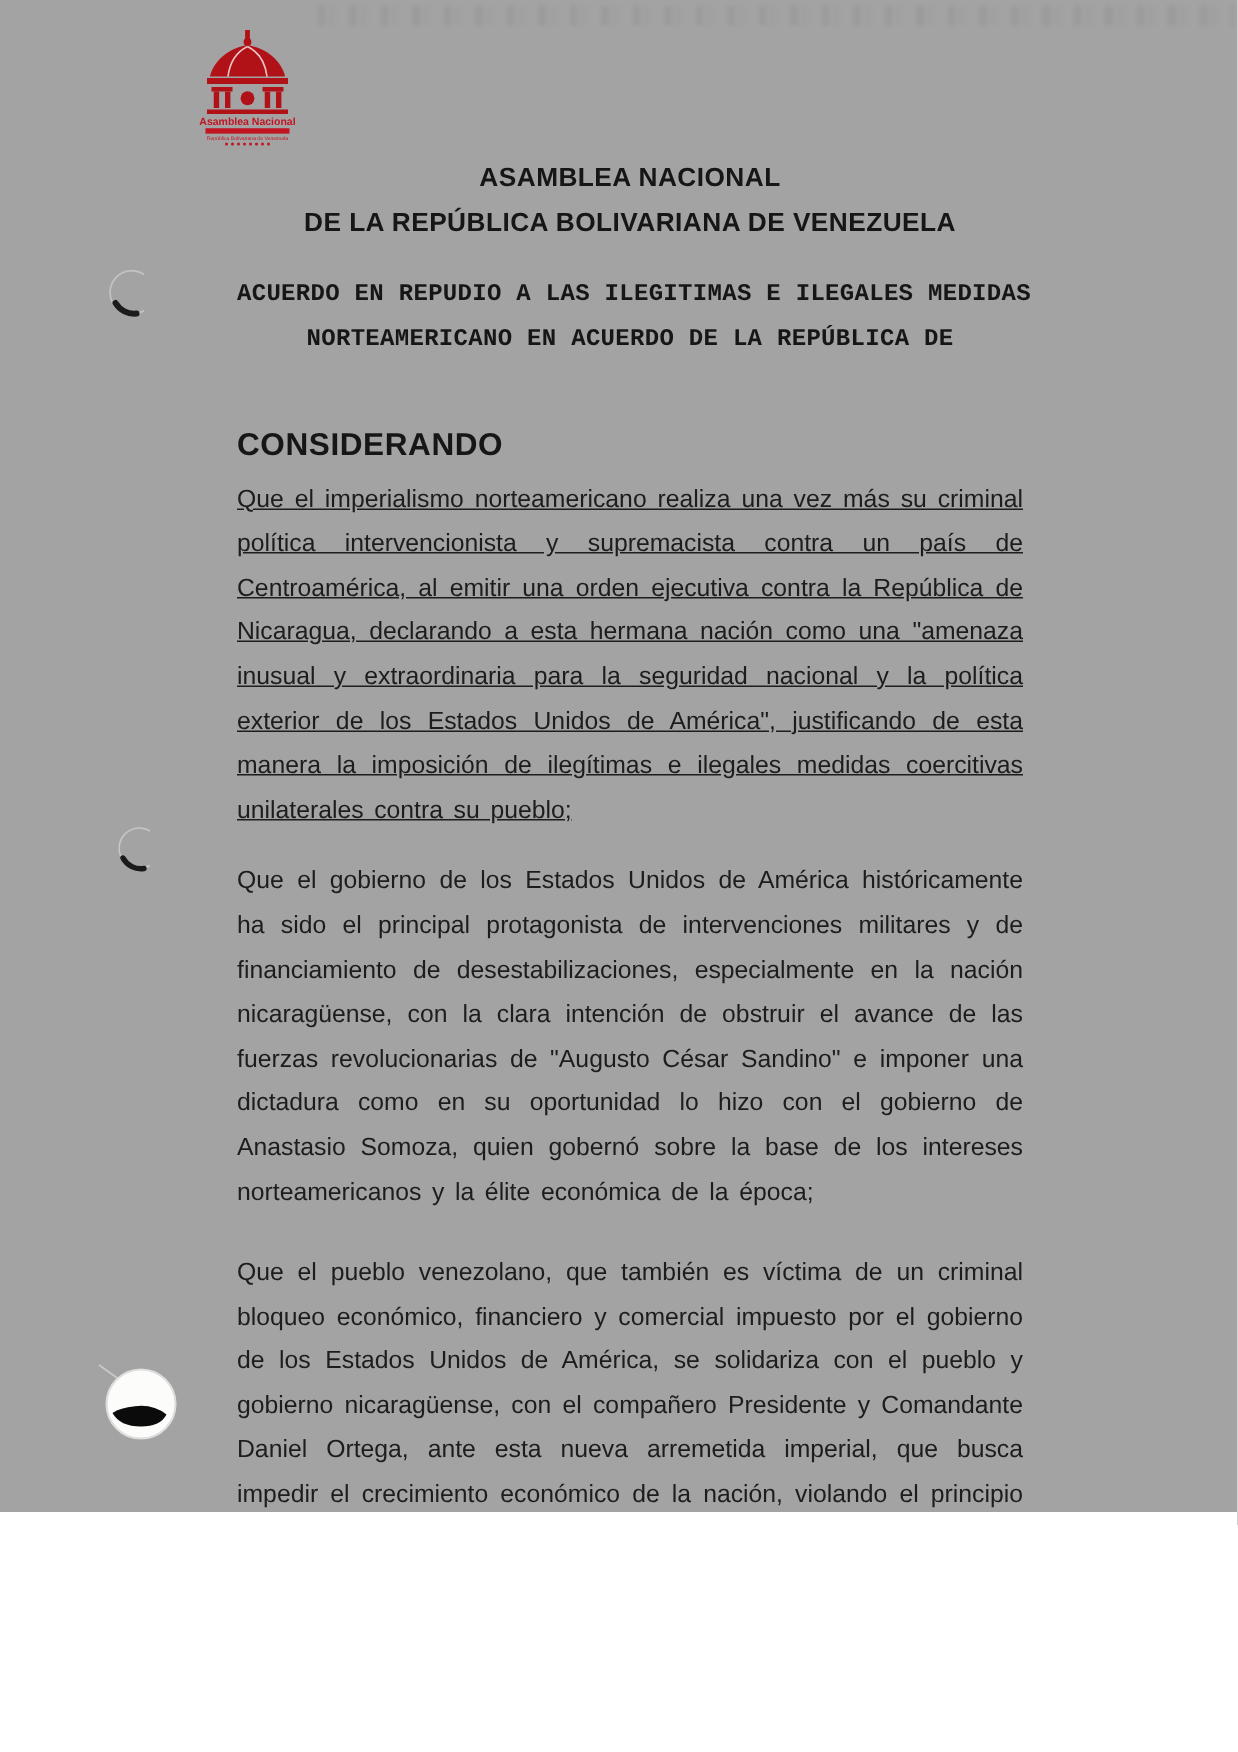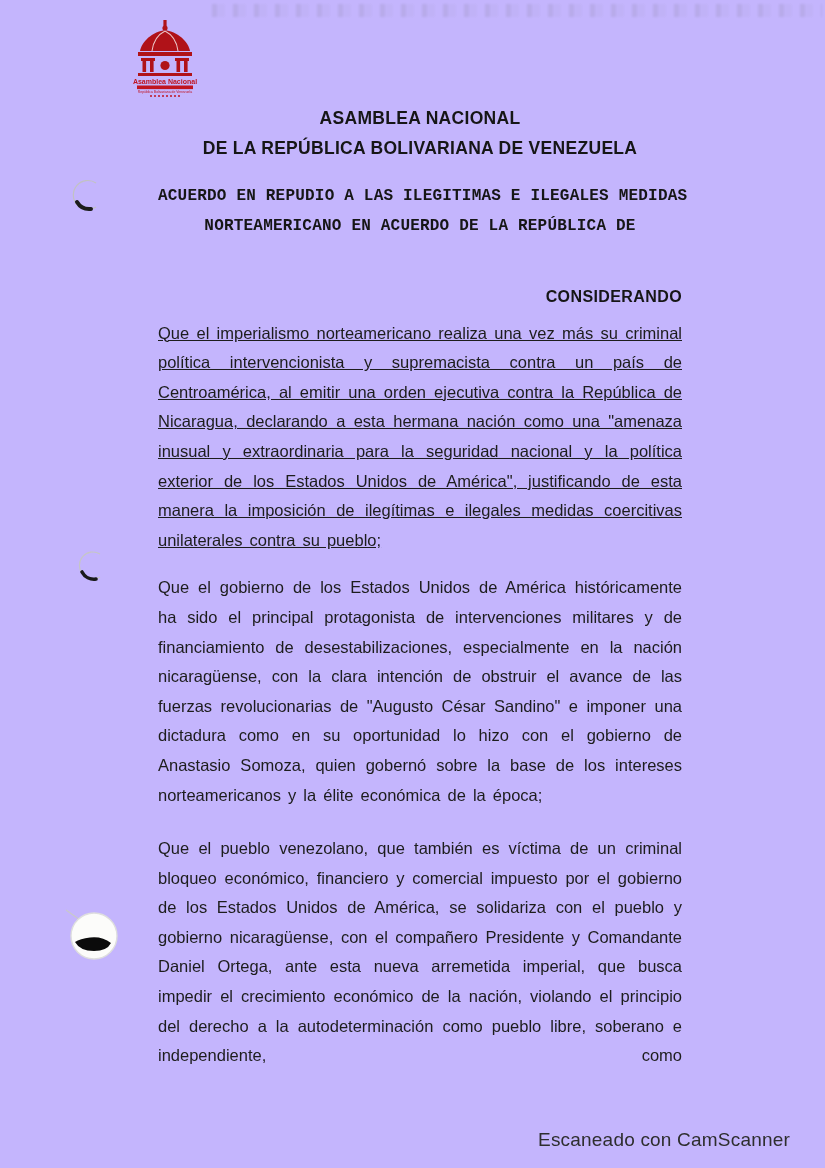--- a/index.html
+++ b/index.html
@@ -4,22 +4,22 @@
 <style>
   html, body {
     margin: 0;
     padding: 0;
     background: #ffffff;
     font-family: "Liberation Sans", sans-serif;
   }
   .page {
     position: relative;
     width: 825px;
-    height: 1168px;
-    background: #c4b5fd;
+    height: 1008px;
+    background: #a3a3a3;
     overflow: hidden;
     color: #1b1b1b;
   }
 
   
   .top-smudge {
     position: absolute;
     top: 4px;
     left: 212px;
     width: 610px;
@@ -66,23 +66,23 @@
     font-size: 16px;
     line-height: 29.5px;
     letter-spacing: 0.2px;
     color: #161616;
     font-family: Liberation Mono, monospace;
   }
   .doc-title .t-line { white-space: nowrap; }
 
   .section-heading {
     margin-top: 41px;
-    text-align: right;
+    text-align: left;
     font-weight: bold;
-    font-size: 16px;
+    font-size: 21px;
     line-height: 29.6px;
     letter-spacing: 0.4px;
     color: #161616;
   }
 
   .para {
     text-align: justify;
     font-size: 16.5px;
     line-height: 29.6px;
     word-spacing: 2.5px;

